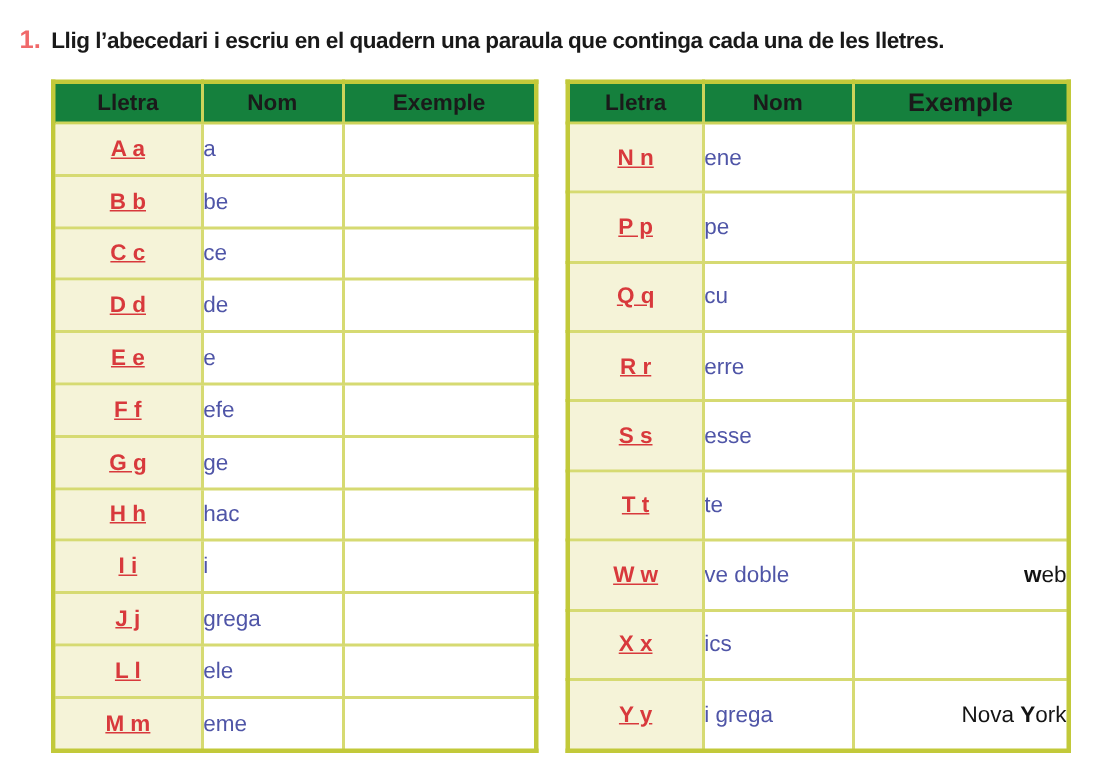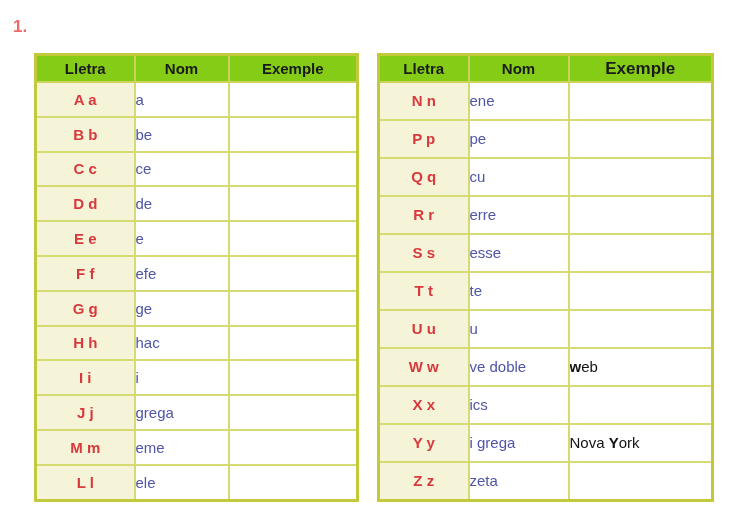--- a/index.html
+++ b/index.html
@@ -40,21 +40,21 @@
     top: 53px;
     border-collapse: collapse;
     table-layout: fixed;
     border: 3px solid #c2c93a;
     height: 449px;
   }
   table.abc.left  { left: 34px;  width: 322px; }
   table.abc.right { left: 377px; width: 334px; }
 
   table.abc th {
-    background: #84cc16;
+    background: #15803d;
     border: 2px solid #cdd35a;
     height: 25px;
     font-size: 15px;
     font-weight: bold;
     color: #1a1a1a;
     text-align: center;
     padding: 0;
   }
   table.abc.right th.exemple-h { font-size: 17px; }
 
@@ -62,45 +62,48 @@
     border: 2px solid #d6da72;
     padding: 0;
     font-size: 15px;
     overflow: hidden;
   }
   td.lletra {
     background: #f5f3d8;
     color: #d8393c;
     font-weight: bold;
     text-align: center;
+    text-decoration: underline;
   }
   td.nom {
     background: #ffffff;
     color: #4f55a7;
     font-size: 15.5px;
     padding-left: 10px;
   }
   td.exemple {
     background: #ffffff;
     color: #141414;
     padding-left: 10px;
+    text-align: right;
   }
   td.exemple .bold { font-weight: bold; }
 
   
   .left  col.c1 { width: 99px; }  .left  col.c2 { width: 94px; }  .left  col.c3 { width: 129px; }
   .right col.c1 { width: 90px; }  .right col.c2 { width: 100px; } .right col.c3 { width: 144px; }
 </style>
 </head>
 <body>
 
 <div class="page">
 
   <div class="title">
     <span class="title-number">1.</span>
+    <span class="title-text">Llig l’abecedari i escriu en el quadern una paraula que continga cada una de les lletres.</span>
   </div>
 
   <table class="abc left">
     <colgroup>
         <col class="c1">
         <col class="c2">
         <col class="c3">
       </colgroup>
     <thead>
       <tr>
@@ -154,27 +157,27 @@
           <td class="lletra">I i</td>
           <td class="nom">i</td>
           <td class="exemple"></td>
         </tr>
         <tr>
           <td class="lletra">J j</td>
           <td class="nom">grega</td>
           <td class="exemple"></td>
         </tr>
         <tr>
+          <td class="lletra">L l</td>
+          <td class="nom">ele</td>
+          <td class="exemple"></td>
+        </tr>
+        <tr>
           <td class="lletra">M m</td>
           <td class="nom">eme</td>
-          <td class="exemple"></td>
-        </tr>
-        <tr>
-          <td class="lletra">L l</td>
-          <td class="nom">ele</td>
           <td class="exemple"></td>
         </tr>
       </tbody>
   </table>
 
   <table class="abc right">
     <colgroup>
         <col class="c1">
         <col class="c2">
         <col class="c3">
@@ -211,40 +214,30 @@
           <td class="lletra">S s</td>
           <td class="nom">esse</td>
           <td class="exemple"></td>
         </tr>
         <tr>
           <td class="lletra">T t</td>
           <td class="nom">te</td>
           <td class="exemple"></td>
         </tr>
         <tr>
-          <td class="lletra">U u</td>
-          <td class="nom">u</td>
-          <td class="exemple"></td>
-        </tr>
-        <tr>
           <td class="lletra">W w</td>
           <td class="nom">ve doble</td>
           <td class="exemple"><span class="bold">w</span><span>eb</span></td>
         </tr>
         <tr>
           <td class="lletra">X x</td>
           <td class="nom">ics</td>
           <td class="exemple"></td>
         </tr>
         <tr>
           <td class="lletra">Y y</td>
           <td class="nom">i grega</td>
           <td class="exemple"><span>Nova </span><span class="bold">Y</span><span>ork</span></td>
         </tr>
-        <tr>
-          <td class="lletra">Z z</td>
-          <td class="nom">zeta</td>
-          <td class="exemple"></td>
-        </tr>
       </tbody>
   </table>
 
 </div>
 
 </body></html>

